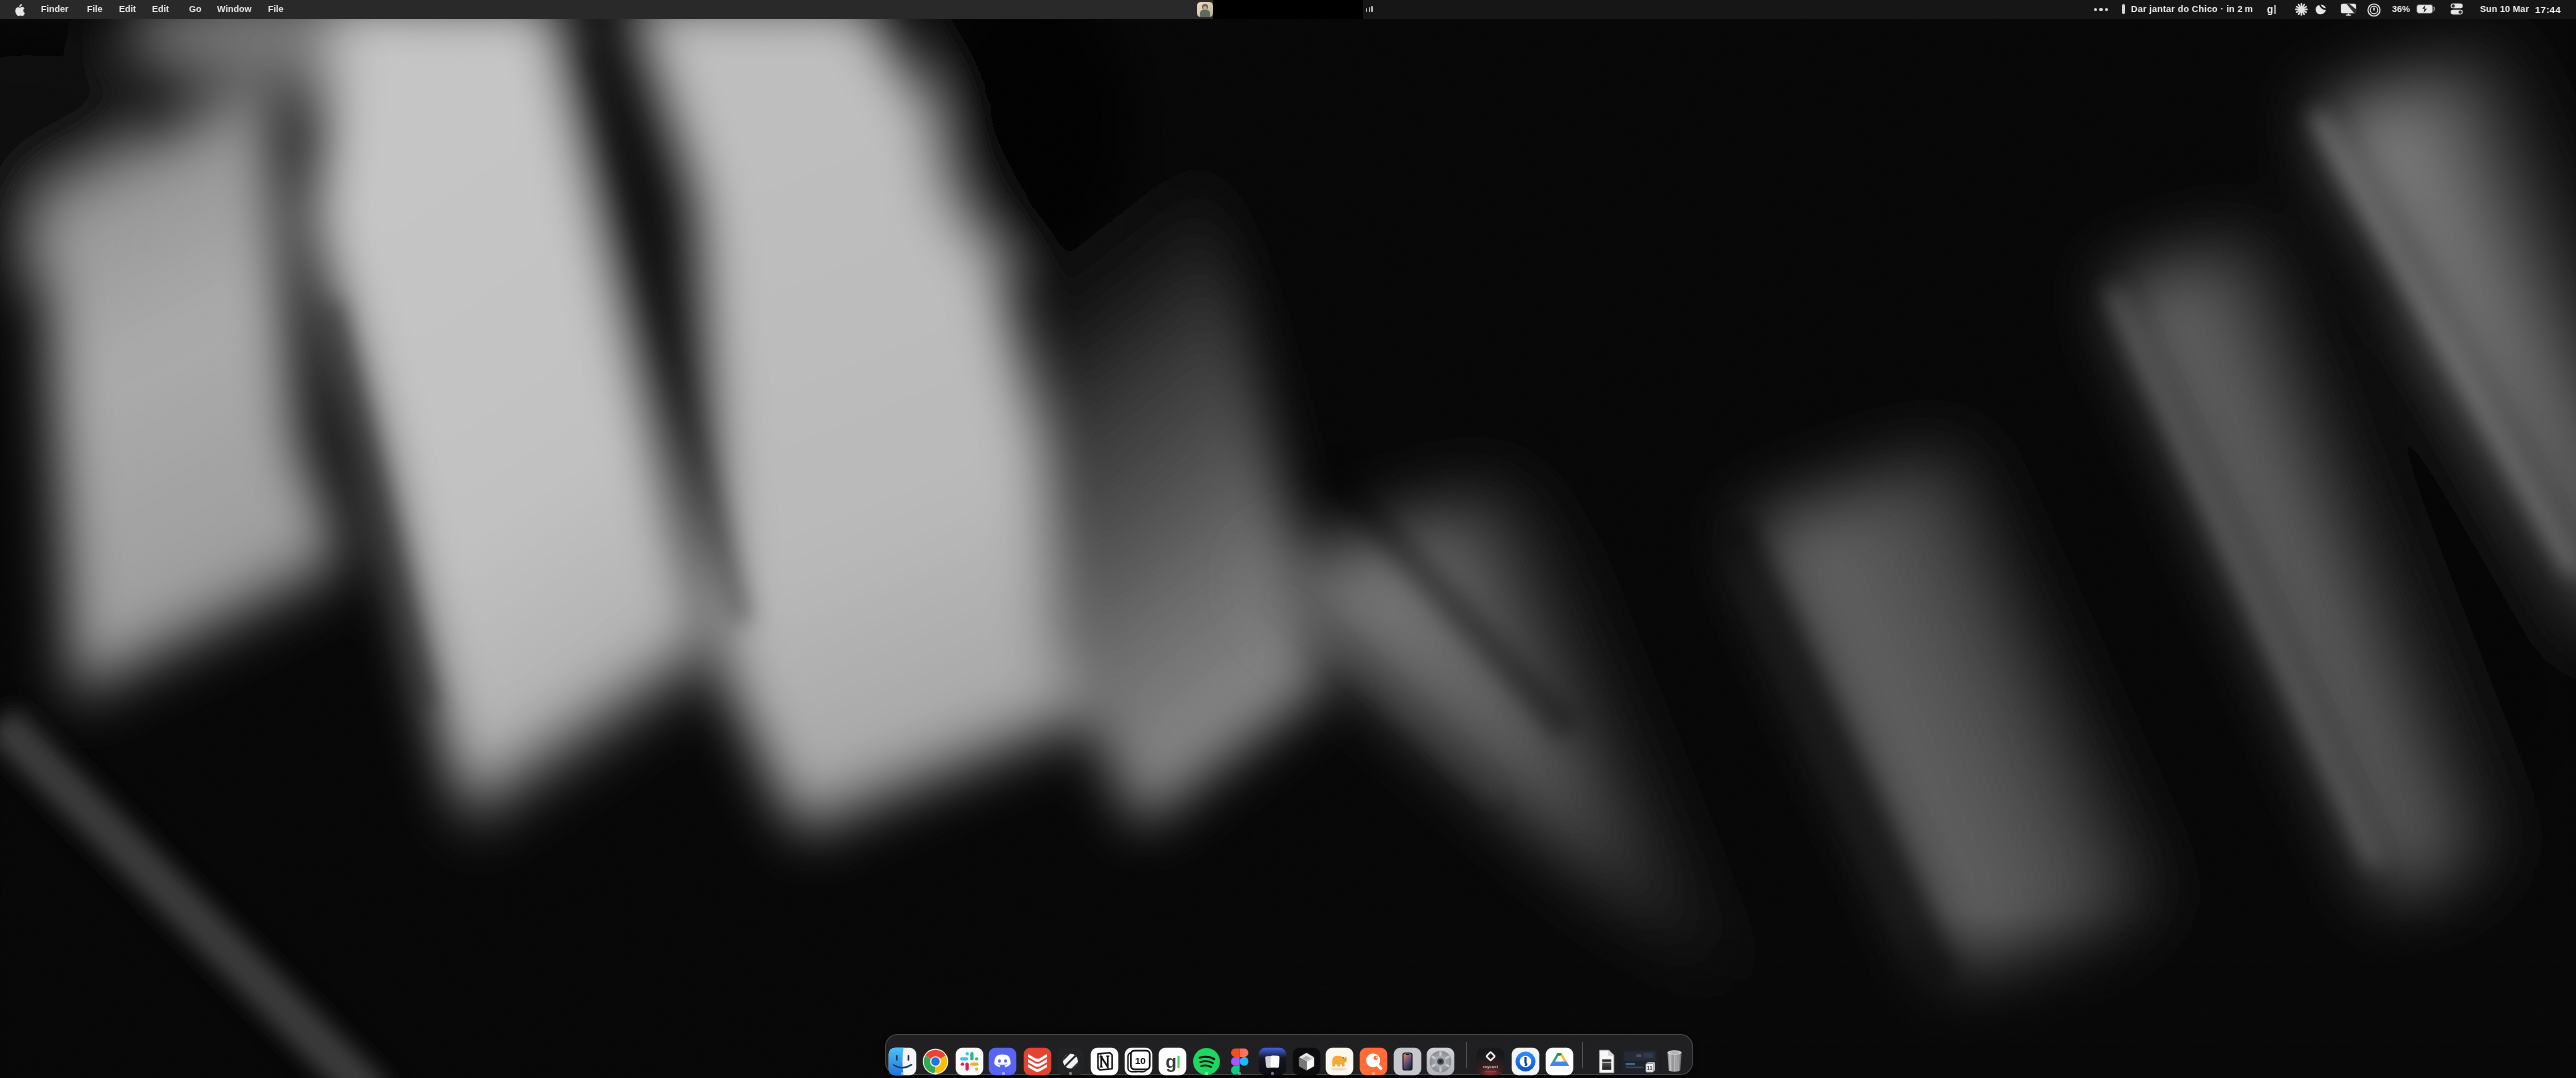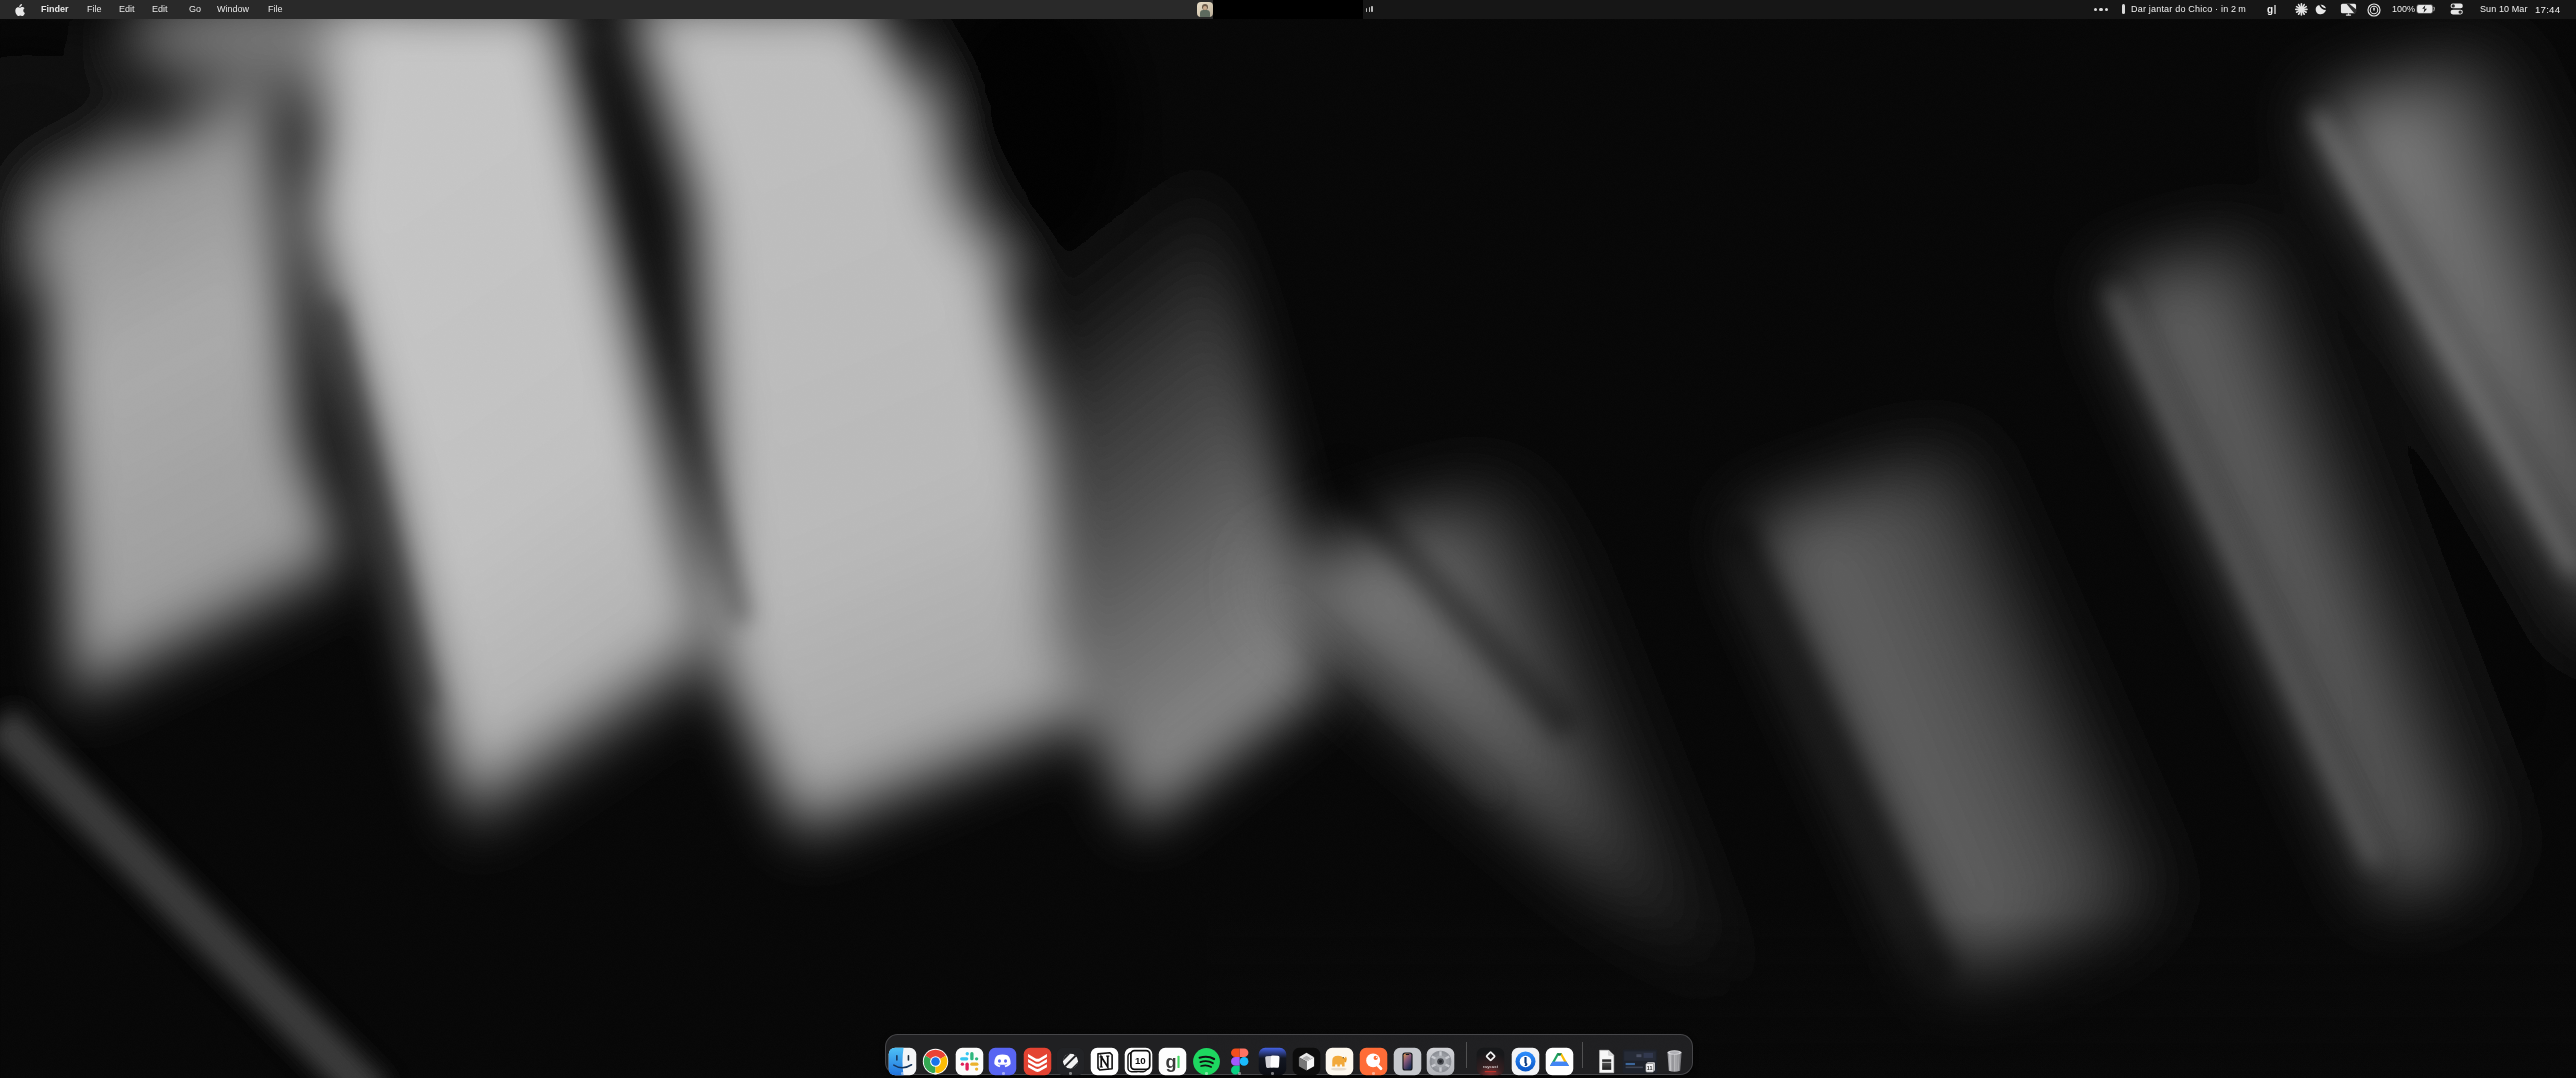--- a/index.html
+++ b/index.html
@@ -2,21 +2,21 @@
 <html style="font-size:10.7px"><head>
 <meta charset="utf-8">
 <style>
 html,body{margin:0;padding:0;background:#000;}
 *{box-sizing:border-box;}
 #screen{position:relative;width:2576px;height:1078px;overflow:hidden;background:#060606;font-family:"Liberation Sans",sans-serif;}
 #wall{position:absolute;left:0;top:0;}
 #menubar{position:absolute;left:0;top:0;width:2576px;height:19px;background:#161616;}
 #menubar .lsec{position:absolute;left:0;top:0;width:1213px;height:19px;background:#292929;}
 #menubar .notch{position:absolute;left:1213px;top:0;width:150px;height:19px;background:#000;}
-.mitem{position:absolute;top:0;height:19px;line-height:19.5px;color:#e6e6e6;font-size:9px;white-space:nowrap;}
+.mitem{position:absolute;top:0;height:19px;line-height:19.5px;color:#e6e6e6;font-size:9px;white-space:nowrap;font-weight:bold;}
 .bold{font-weight:bold;}
 #dock{position:absolute;left:885px;top:1034px;width:808px;height:41px;background:rgba(36,36,38,0.86);border:0.7px solid rgba(130,130,135,0.4);border-radius:12.7px;box-shadow:0 1.3px 5.4px rgba(0,0,0,0.5);}
 .dicon{position:absolute;width:29px;height:45px;top:1039px;}
 .dicon svg{width:100%;height:100%;display:block;}
 .dsep{position:absolute;top:1042px;width:0.7px;height:25.5px;background:rgba(255,255,255,0.22);}
 .ddot{position:absolute;top:1072px;width:2.7px;height:2.7px;border-radius:1.3px;background:rgba(255,255,255,0.45);}
 </style>
 </head>
 <body>
 <div id="screen">
@@ -186,21 +186,21 @@
 <path d="M13.5,1.2 L23.8,9.5 L23.8,15.4 L21,15.4 L9.5,1.2 Z" fill="#1a1a1a" opacity="0.9"></path>
 <rect x="8.5" y="17.2" width="8" height="1.8" rx="0.9" fill="#e6e6e6"></rect>
 <rect x="11.5" y="15.4" width="2" height="2.4" fill="#e6e6e6"></rect>
         </svg></div>
 <div style="position:absolute;left:2367px;top:2.7px;"><svg width="14" height="14" viewBox="0 0 21 21">
 <circle cx="10.5" cy="10.5" r="9" fill="none" stroke="#e4e4e4" stroke-width="1.8"></circle>
 <circle cx="10.5" cy="10.5" r="5.6" fill="none" stroke="#e4e4e4" stroke-width="1.6"></circle>
 <rect x="9.4" y="6.8" width="2.2" height="5.4" rx="1" fill="#e4e4e4"></rect>
 <rect x="9.4" y="11.2" width="2.2" height="3" fill="#161616"></rect>
         </svg></div>
-<div class="mitem" style="left:2392px;color:#ededed">100%</div>
+<div class="mitem" style="left:2392px;color:#ededed">36%</div>
 <div style="position:absolute;left:2416px;top:4.4px;"><svg width="19.5" height="10" viewBox="0 0 29 15">
 <rect x="0.8" y="0.8" width="24.4" height="13.4" rx="3.6" fill="#e8e8e8"></rect>
 <rect x="0.8" y="0.8" width="24.4" height="13.4" rx="3.6" fill="none" stroke="#3a3a3a" stroke-width="1.2"></rect>
 <path d="M13.8,1.8 L9.2,7.2 h3.4 L11.2,13 L16.4,7.2 h-3.6 Z" fill="#141414"></path>
 <path d="M26.6,5 q2,1 0,5" stroke="#9a9a9a" stroke-width="1.6" fill="none" stroke-linecap="round"></path>
         </svg></div>
 <div style="position:absolute;left:2450px;top:3.4px;"><svg width="13.4" height="12" viewBox="0 0 20 18">
 <rect x="0.8" y="0.8" width="18.4" height="7.2" rx="3.6" fill="#e6e6e6"></rect>
 <circle cx="4.8" cy="4.4" r="2.5" fill="#2a2a2a"></circle>
 <rect x="0.8" y="10" width="18.4" height="7.2" rx="3.6" fill="#e6e6e6"></rect>

